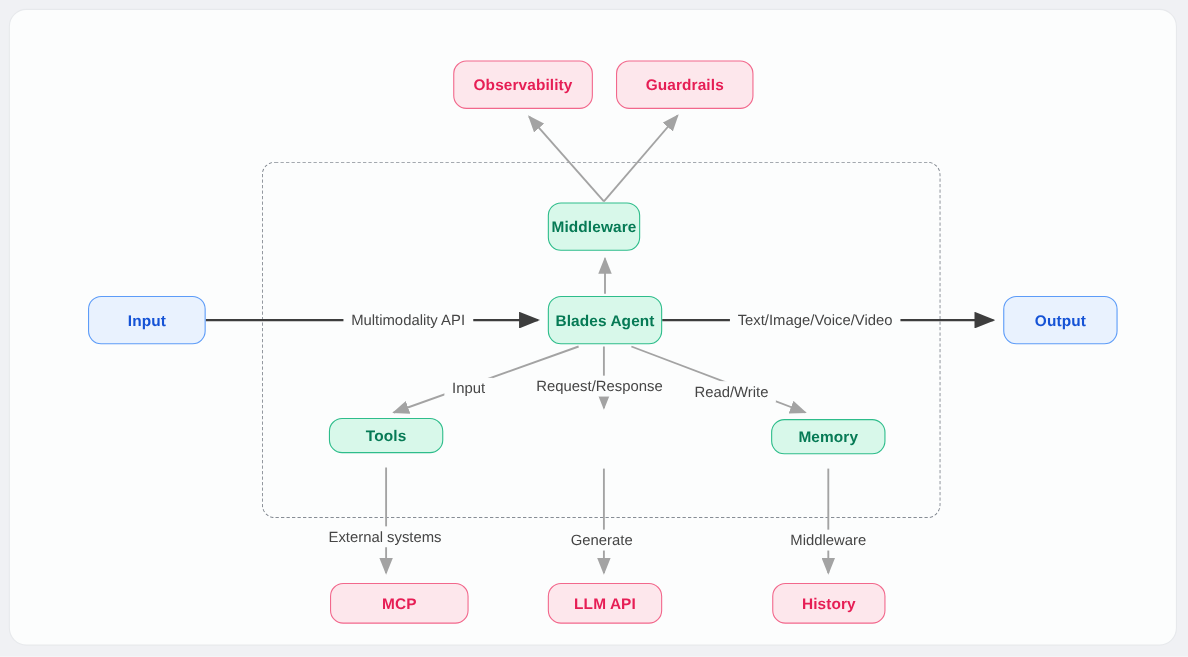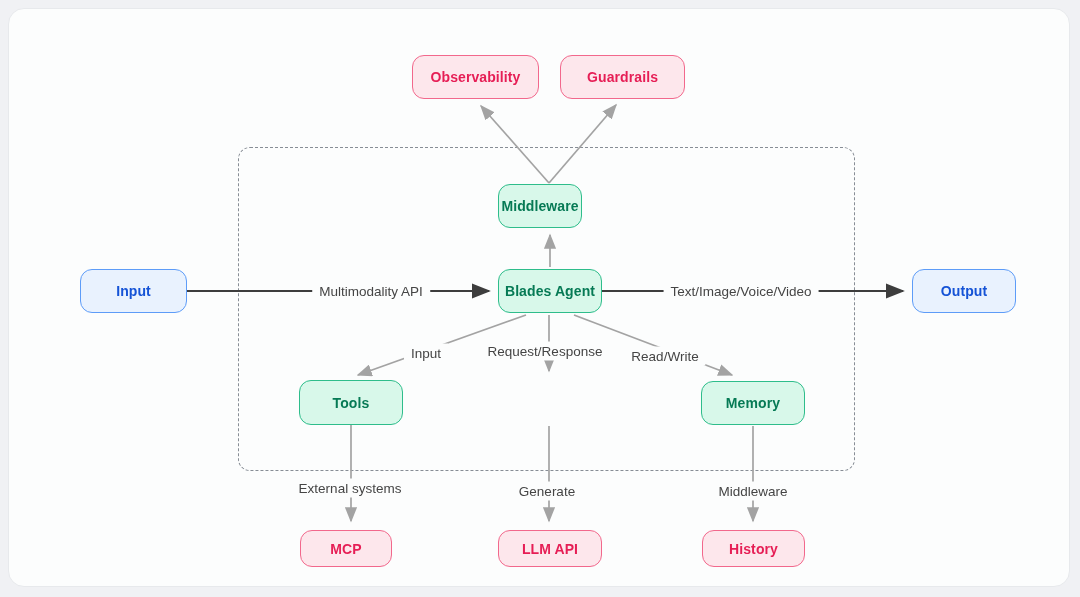--- a/index.html
+++ b/index.html
@@ -107,27 +107,27 @@
     </div>
   <div class="node green" style="left:489px;top:260px;width:104px;height:44px;text-align:center;">
       <span>Blades Agent</span>
     </div>
   <div class="node blue" style="left:71px;top:260px;width:107px;height:44px;text-align:center;">
       <span>Input</span>
     </div>
   <div class="node blue" style="left:903px;top:260px;width:104px;height:44px;">
       <span>Output</span>
     </div>
-  <div class="node green" style="left:290px;top:371px;width:104px;height:45px;">
+  <div class="node green" style="left:290px;top:371px;width:104px;height:32px;">
       <span>Tools</span>
     </div>
-  <div class="node green" style="left:692px;top:372px;width:104px;height:44px;">
+  <div class="node green" style="left:692px;top:372px;width:104px;height:32px;">
       <span>Memory</span>
     </div>
-  <div class="node pink" style="left:291px;top:521px;width:92px;height:37px;align-items:center;">
+  <div class="node pink" style="left:291px;top:521px;width:126px;height:37px;align-items:center;">
       <span>MCP</span>
     </div>
   <div class="node pink" style="left:489px;top:521px;width:104px;height:37px;">
       <span>LLM API</span>
     </div>
   <div class="node pink" style="left:693px;top:521px;width:103px;height:37px;">
       <span>History</span>
     </div>
 
 </div>

